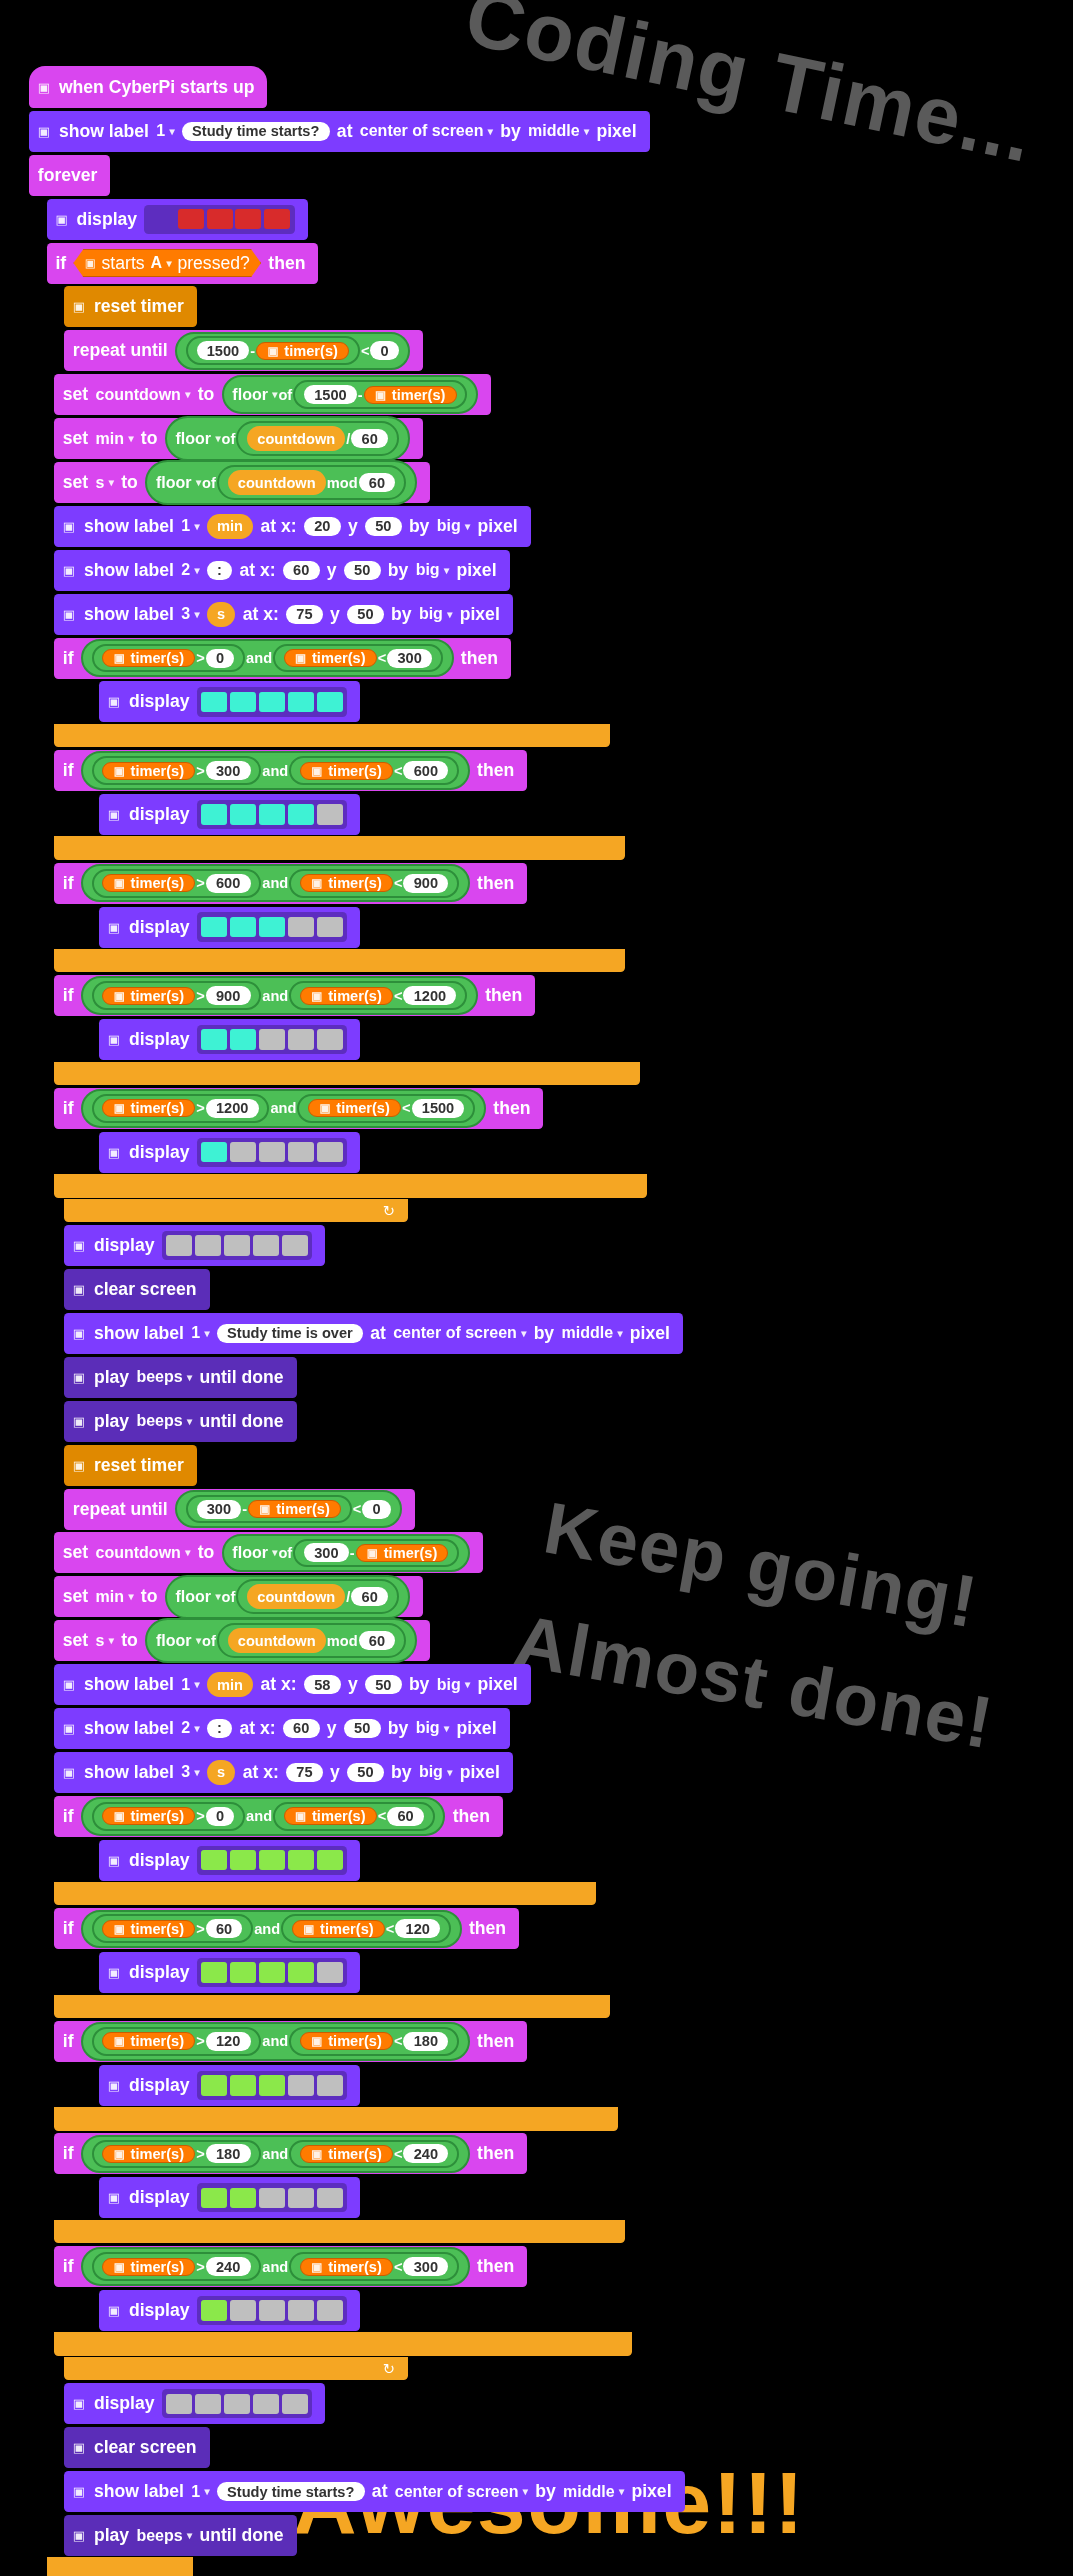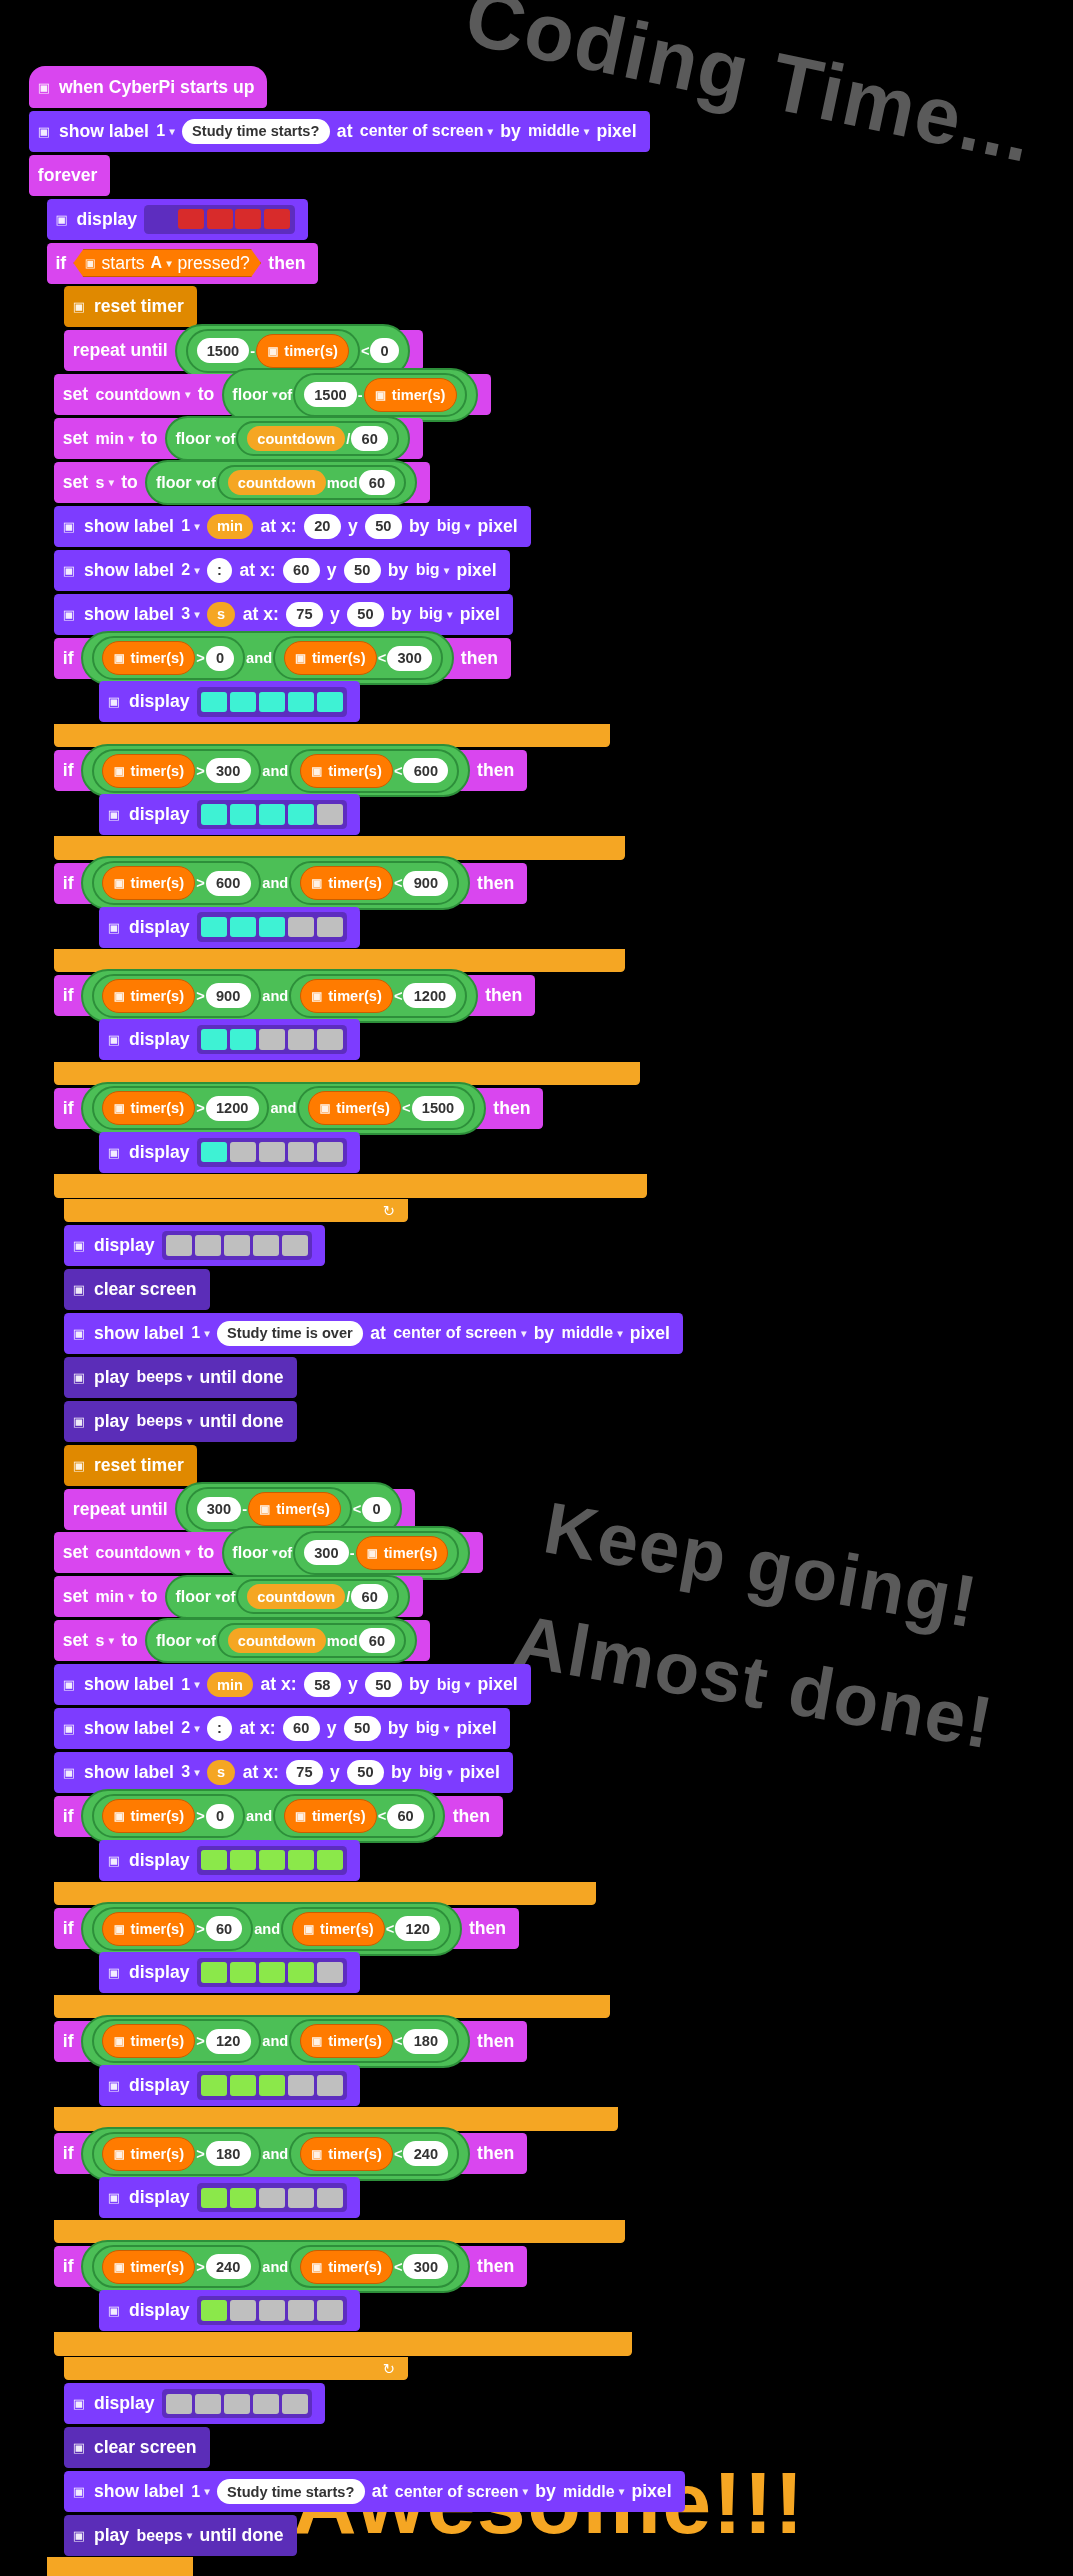--- a/index.html
+++ b/index.html
@@ -54,21 +54,21 @@
 
   
   .pill {
     display: inline-flex;
     align-items: center;
     justify-content: center;
     background: #fff;
     color: #333;
     border-radius: 731px;
     padding: 0 10.2px;
-    height: 25px;
+    height: 19px;
     font-size: 14.6px;
     font-weight: 600;
     text-align: center;
   }
   
   .dd {
     display: inline-flex;
     align-items: center;
     gap: 4.4px;
     color: #fff;
@@ -91,21 +91,21 @@
   
   .rep-or {
     display: inline-flex;
     align-items: center;
     gap: 5.9px;
     background: #ff7b00;
     border: 1.5px solid #c95e00;
     color: #fff;
     border-radius: 731px;
     padding: 0 10.2px;
-    height: 34px;
+    height: 18px;
     font-weight: 700;
     font-size: 14.6px;
   }
   .rep-or::before { content: "▣"; font-size: 11.7px; color: #fff; opacity: .9; }
   
   .op {
     display: inline-flex;
     align-items: center;
     gap: 1px;
     background: #4cbf56;

